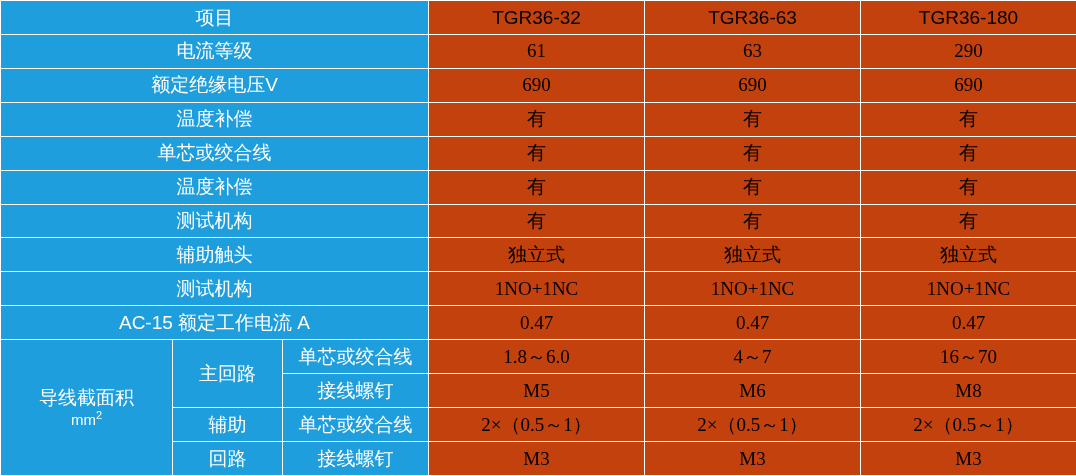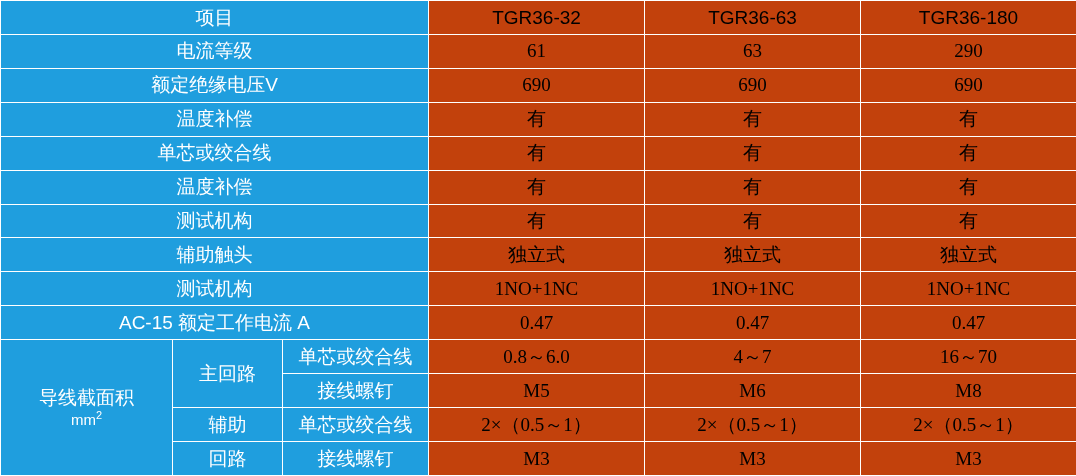--- a/index.html
+++ b/index.html
@@ -136,21 +136,21 @@
       <td class="val">0.47</td>
     </tr>
 
     <tr>
       <td class="lbl wire-label" rowspan="4">
         <div>导线截面积</div>
         <div class="unit"><span>mm</span><sup>2</sup></div>
       </td>
       <td class="lbl" rowspan="2">主回路</td>
       <td class="lbl lbl-sm">单芯或绞合线</td>
-      <td class="val">0.8～6.0</td>
+      <td class="val">1.8～6.0</td>
       <td class="val">4～7</td>
       <td class="val">16～70</td>
     </tr>
     <tr>
       <td class="lbl lbl-sm">接线螺钉</td>
       <td class="val">M5</td>
       <td class="val">M6</td>
       <td class="val">M8</td>
     </tr>
     <tr>

